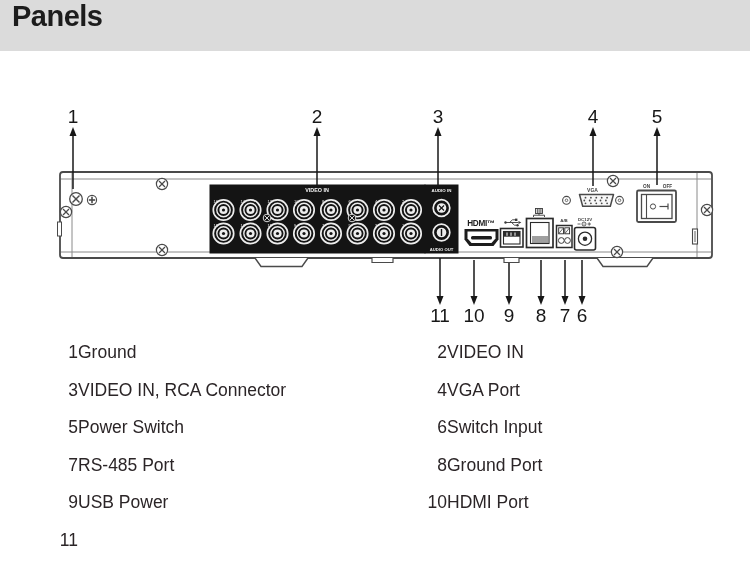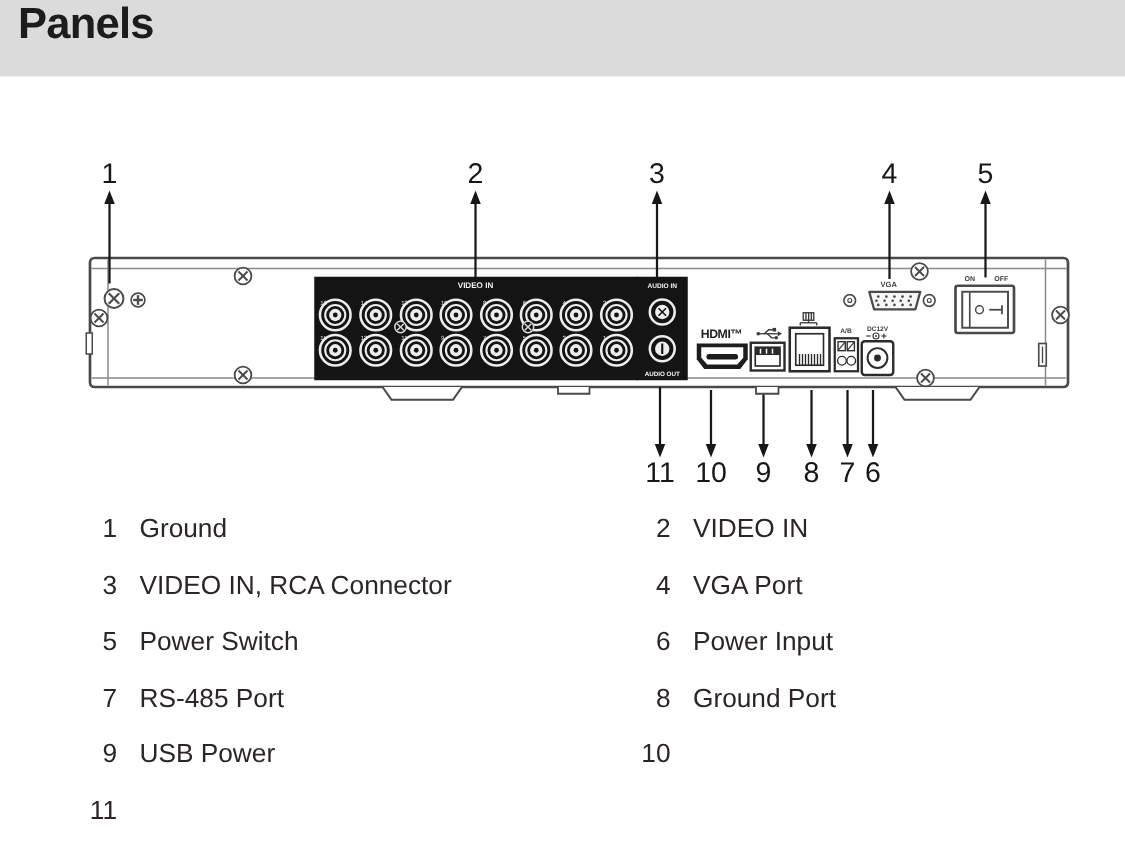--- a/index.html
+++ b/index.html
@@ -21,21 +21,21 @@
     position:absolute; transform:translateX(-50%);
     font-size:19px; color:#171717; line-height:1; font-weight:400;
   }
   .legend-col { position:absolute; top:334px; }
   .legend-col-left  { left:40px;  width:350px; }
   .legend-col-right { left:405px; width:310px; }
   .lrow { height:37.5px; display:flex; align-items:center; font-size:17.5px; color:#2b2527; }
   .lnum { display:inline-block; text-align:right; }
   .legend-col-left  .lnum { width:38px; }
   .legend-col-right .lnum { width:42px; }
-  .llabel { margin-left:15px; white-space:nowrap; }
+  .llabel { margin-left:0; white-space:nowrap; }
 </style>
 </head>
 <body>
 
 <div class="page">
 
   <div class="header">
     <h1 class="title">Panels</h1>
   </div>
 
@@ -348,24 +348,25 @@
     <div class="lrow">
       <span class="lnum">2</span>
       <span class="llabel">VIDEO IN</span>
     </div>
     <div class="lrow">
       <span class="lnum">4</span>
       <span class="llabel">VGA Port</span>
     </div>
     <div class="lrow">
       <span class="lnum">6</span>
-      <span class="llabel">Power Input</span>
+      <span class="llabel">Switch Input</span>
     </div>
     <div class="lrow">
       <span class="lnum">8</span>
       <span class="llabel">Ground Port</span>
     </div>
     <div class="lrow">
       <span class="lnum">10</span>
+      <span class="llabel">HDMI Port</span>
     </div>
   </div>
 
 </div>
 
 </body></html>

